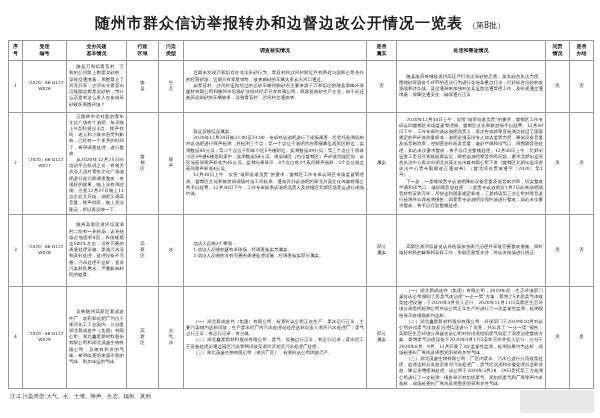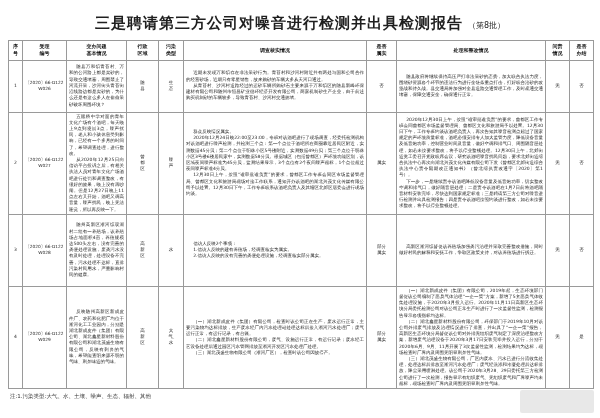--- a/index.html
+++ b/index.html
@@ -29,21 +29,21 @@
   .footnote{font-size:5.5px;color:#333;margin:4px 0 0 10px;}
   .watermark{
     position:absolute;right:6px;bottom:5px;width:74px;height:23px;
     background:#dcdcdc;opacity:.65;border-radius:2px;
   }
 </style>
 </head>
 <body>
 
 <div class="title-wrap">
-  <span class="title-main">三是聘请第三方公司对噪音进行检测并出具检测报告</span>
+  <span class="title-main">随州市群众信访举报转办和边督边改公开情况一览表</span>
   <span class="title-batch">（第8批）</span>
 </div>
 
 <table>
   <colgroup>
       <col style="width: 14px;">
       <col style="width: 44px;">
       <col style="width: 60px;">
       <col style="width: 32px;">
       <col style="width: 25px;">

